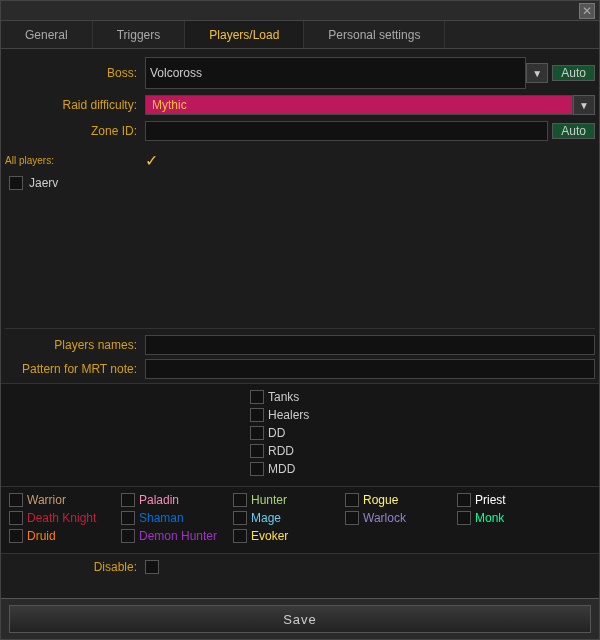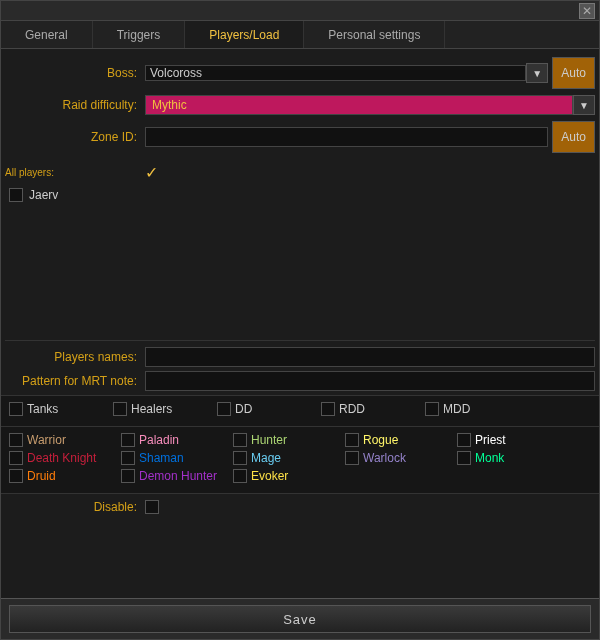--- a/index.html
+++ b/index.html
@@ -75,43 +75,43 @@
     }
     .boss-row {
       display: flex;
       align-items: center;
       gap: 0;
     }
     .boss-select {
       background: #111;
       border: 1px solid #444;
       color: #ccc;
-      height: 16px;
+      height: 32px;
       font-size: 12px;
       padding: 0 4px;
       width: 200px;
       flex: 1;
     }
     .dropdown-btn {
       background: #333;
       border: 1px solid #555;
       color: #ccc;
       height: 20px;
       width: 22px;
       font-size: 10px;
       cursor: pointer;
       display: flex;
       align-items: center;
       justify-content: center;
     }
     .auto-btn {
-      background: #a16207;
-      border: 1px solid #555;
-      color: #ccc;
-      height: 32px;
+      background: #14532d;
+      border: 1px solid #555;
+      color: #ccc;
+      height: 16px;
       padding: 0 8px;
       cursor: pointer;
       font-size: 12px;
       margin-left: 4px;
     }
     .difficulty-drop {
       background: #333;
       border: 1px solid #555;
       color: #ccc;
       height: 20px;
@@ -188,20 +188,21 @@
       border-top: 1px solid #333;
       border-bottom: 1px solid #333;
       padding: 6px 8px;
     }
     .checkbox-row {
       display: flex;
       align-items: center;
       flex-wrap: wrap;
       gap: 4px;
       margin-bottom: 4px;
+      flex-direction: column;
     }
     .checkbox-item {
       display: flex;
       align-items: center;
       min-width: 100px;
       gap: 4px;
     }
     .cb-box {
       width: 14px;
       height: 14px;

